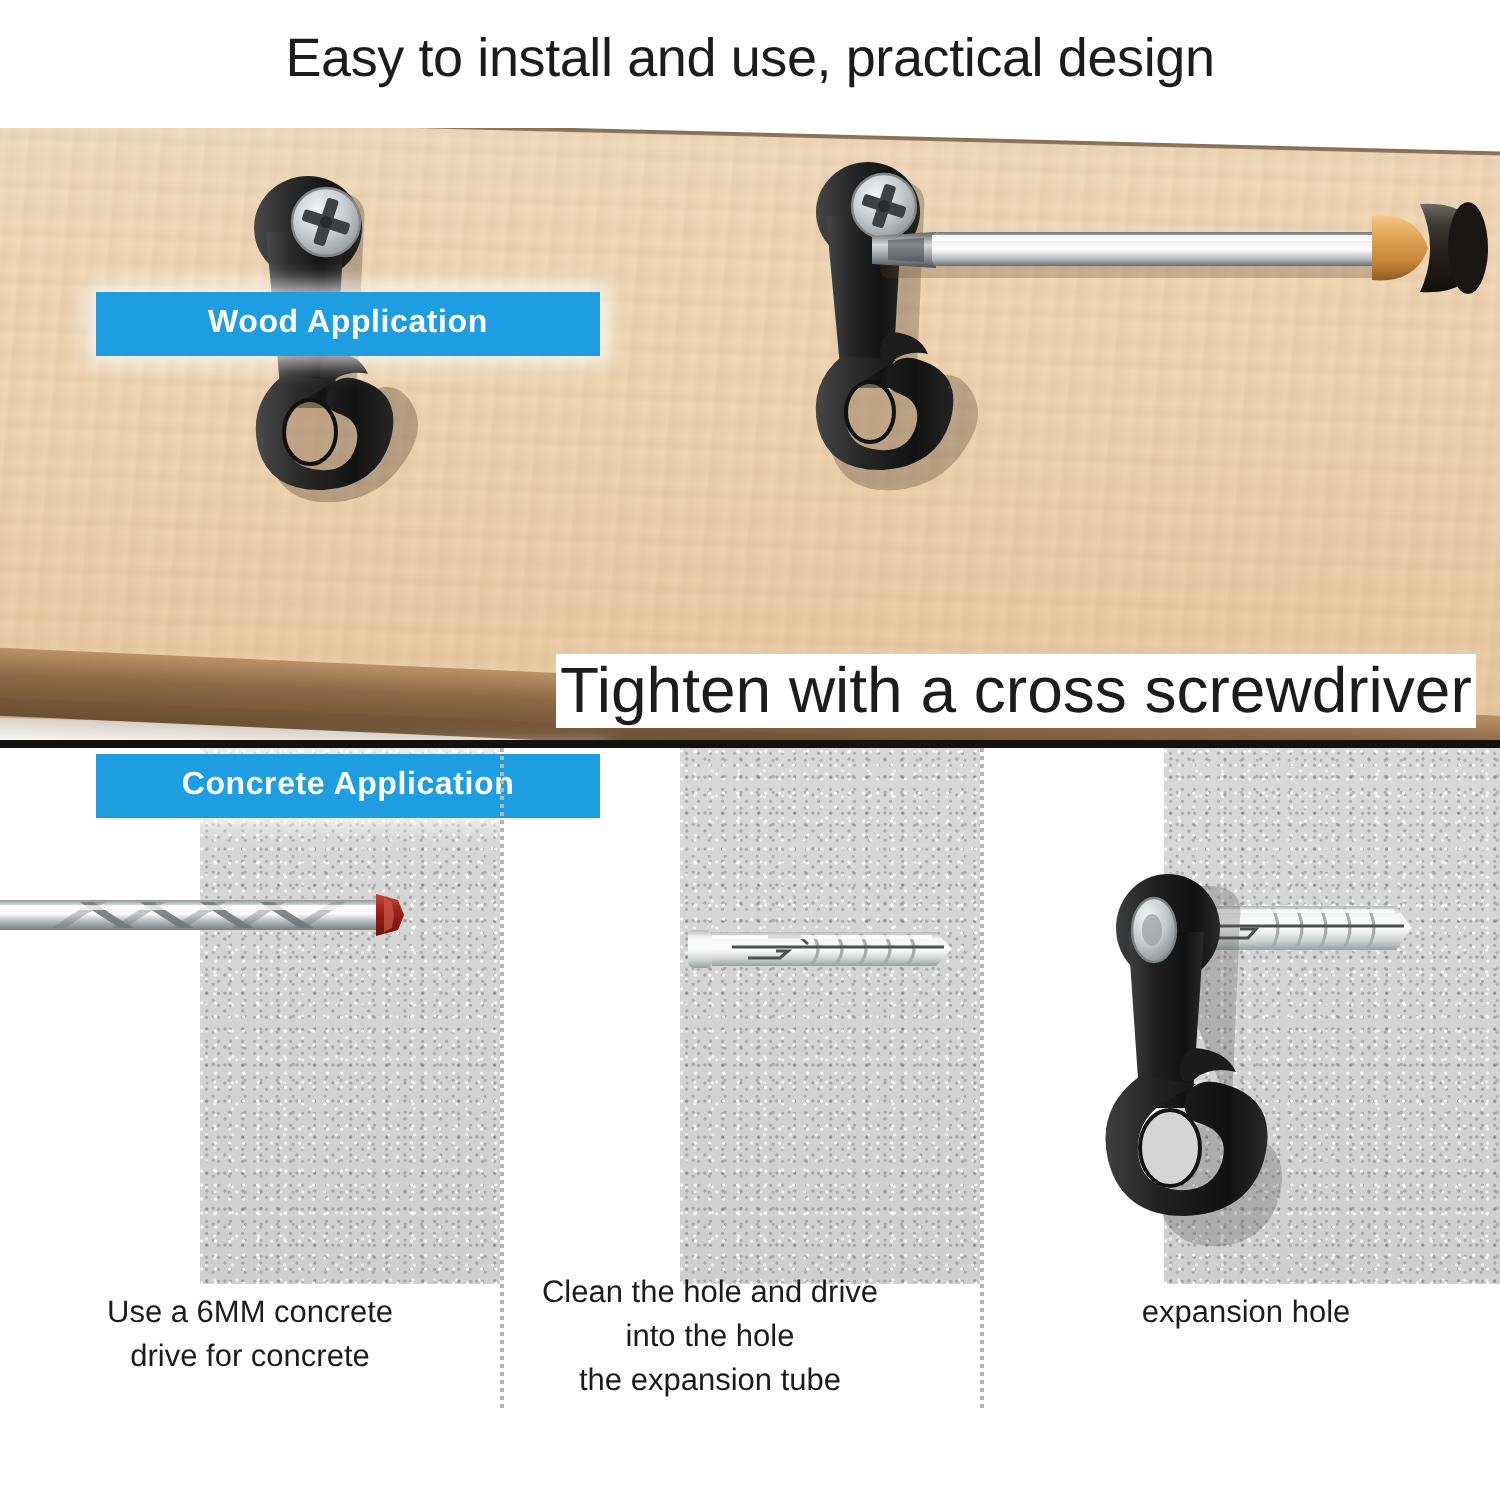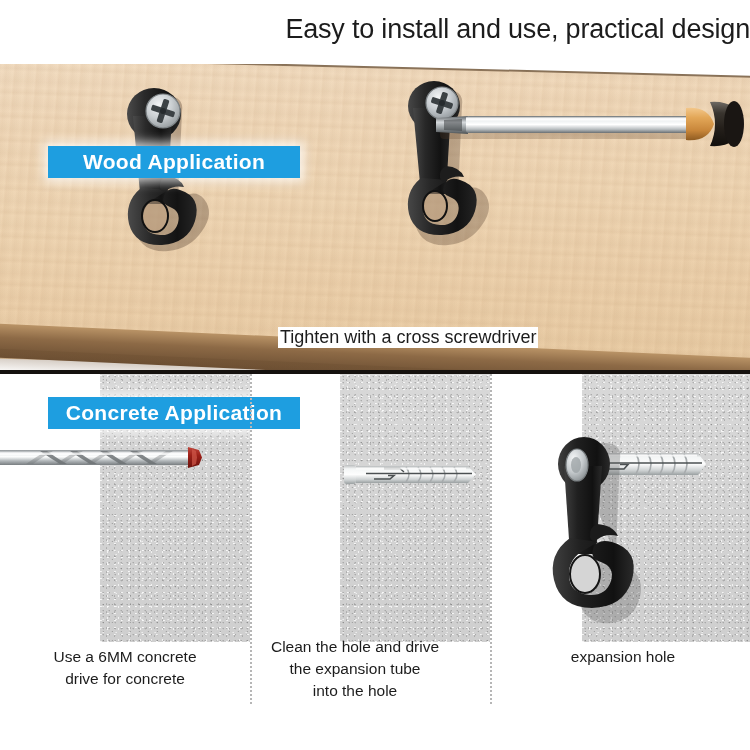--- a/index.html
+++ b/index.html
@@ -17,21 +17,21 @@
     background: #ffffff;
     overflow: hidden;
   }
 
   
   .page-title {
     position: absolute;
     left: 0;
     top: 14px;
     width: 750px;
-    text-align: right;
+    text-align: center;
     font-size: 27px;
     color: #1c1c1c;
     letter-spacing: -0.2px;
     font-family: "Liberation Sans", sans-serif;
     white-space: nowrap;
   }
 
   
   .wood-section {
     position: absolute;
@@ -96,21 +96,21 @@
     transform: rotate(2.6deg);
     transform-origin: 0 0;
     background: linear-gradient(180deg, rgba(110,80,50,0.45), rgba(255,255,255,0));
   }
 
   
   .app-badge {
     position: absolute;
     background: #1e9ee0;
     color: #ffffff;
-    font-size: 21px;
+    font-size: 16px;
     font-weight: bold;
     letter-spacing: 0.3px;
     display: flex;
     align-items: center;
     justify-content: center;
     box-shadow: 0 0 10px 4px rgba(255,255,255,0.75);
     font-family: "Liberation Sans", sans-serif;
   }
   #wood-badge {
     left: 48px;
@@ -137,21 +137,21 @@
   .screwdriver {
     position: absolute;
     z-index: 6;
   }
 
   
   .wood-caption {
     position: absolute;
     left: 278px;
     top: 327px;
-    font-size: 18px;
+    font-size: 32px;
     color: #1c1c1c;
     white-space: nowrap;
     z-index: 9;
     font-family: "Liberation Sans", sans-serif;
     background: #ffffff;
     padding: 0 2px;
   }
 
   .section-divider {
     position: absolute;
@@ -466,33 +466,33 @@
       <path d="M57 92 Q73 93 78 104 Q66 101 58 107 Q52 112 50 105 Q49 95 57 92 Z" fill="#1b1b1b"></path>
 
       <ellipse cx="45" cy="142" rx="15" ry="19" fill="#d5d5d5"></ellipse>
       <ellipse cx="45" cy="142" rx="15" ry="19" fill="none" stroke="#141414" stroke-width="2"></ellipse>
 
       <ellipse cx="37" cy="33" rx="11" ry="16" fill="url(#screwC)"></ellipse>
       <ellipse cx="37" cy="33" rx="11" ry="16" fill="none" stroke="#7b8083" stroke-width="1.2"></ellipse>
       <ellipse cx="36" cy="33" rx="5" ry="8" fill="#9aa0a3" opacity="0.75"></ellipse>
     </svg>
 
-    <div class="app-badge" id="concrete-badge" style="top:23px;">
+    <div class="app-badge" id="concrete-badge" style="top:3px;">
       <span>Concrete Application</span>
     </div>
 
     <div class="step-caption" id="caption-1">
       <span>Use a 6MM concrete</span>
       <span>drive for concrete</span>
     </div>
 
     <div class="step-caption" id="caption-2">
       <span>Clean the hole and drive</span>
+      <span>into the hole</span>
       <span>the expansion tube</span>
-      <span>into the hole</span>
     </div>
 
     <div class="step-caption" id="caption-3">
       <span>expansion hole</span>
     </div>
 
   </div>
 </div>
 
 </body></html>

